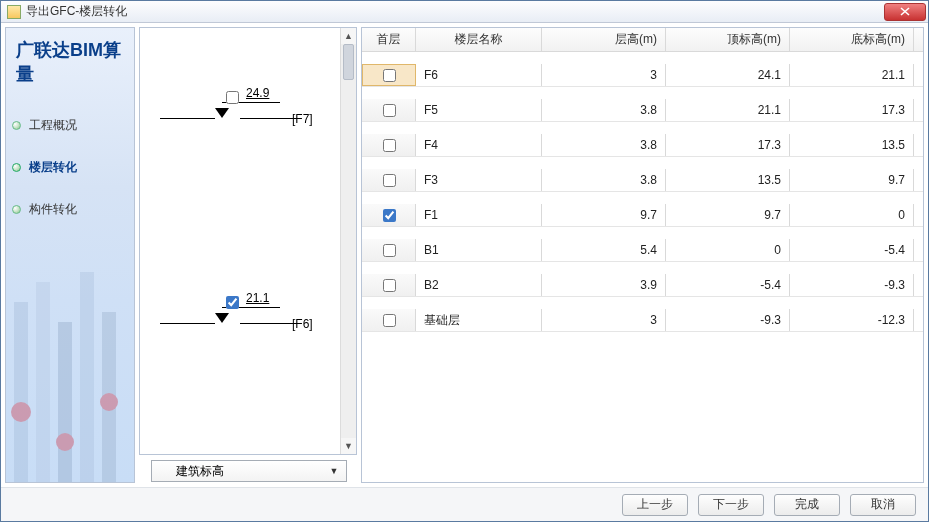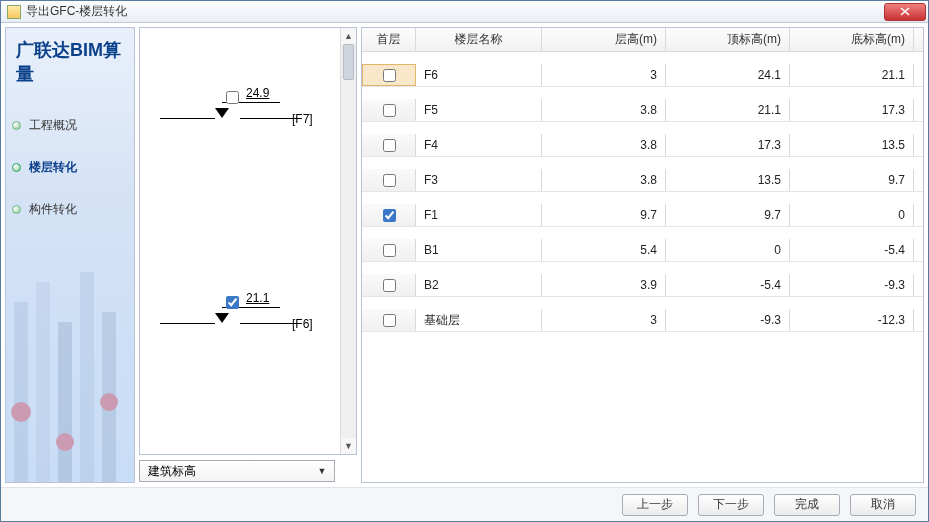--- a/index.html
+++ b/index.html
@@ -35,21 +35,21 @@
   .level-mark { position: absolute; left: 20px; right: 30px; }
   .level-mark .seg1 { position: absolute; left: 0; top: 20px; width: 55px; height: 1px; background: #000; }
   .level-mark .tri { position: absolute; left: 55px; top: 10px; width: 0; height: 0; border-left: 7px solid transparent; border-right: 7px solid transparent; border-top: 10px solid #000; }
   .level-mark .chk { position: absolute; left: 62px; top: -10px; }
   .level-mark .elev { position: absolute; left: 86px; top: -12px; color: #000; text-decoration: underline; }
   .level-mark .seg2 { position: absolute; left: 62px; top: 4px; width: 58px; height: 1px; background: #000; }
   .level-mark .seg3 { position: absolute; left: 80px; top: 20px; width: 60px; height: 1px; background: #000; }
   .level-mark .floor { position: absolute; left: 132px; top: 14px; color: #000; }
 
   .combo-row { height: 24px; display: flex; align-items: center; }
-  .combo { width: 196px; height: 22px; border: 1px solid #a5acb5; background: linear-gradient(#fff,#f3f3f3); display: flex; align-items: center; padding: 0 4px 0 8px; cursor: pointer; }
+  .combo { width: 196px; height: 22px; border: 1px solid #a5acb5; background: linear-gradient(#fff,#f3f3f3); display: flex; align-items: center; padding: 0 4px 0 24px; cursor: pointer; margin-left: 12px; }
   .combo .combo-arrow { margin-left: auto; width: 16px; text-align: center; color: #333; font-size: 9px; }
 
   .table-pane { flex: 1; border: 1px solid #b8c4d6; background: #fff; display: flex; flex-direction: column; overflow: hidden; }
   .thead { display: flex; height: 24px; background: linear-gradient(#fdfdfd,#f1f1f1); border-bottom: 1px solid #d9d9d9; }
   .th, .td { border-right: 1px solid #d9d9d9; display: flex; align-items: center; padding: 0 8px; }
   .th { color: #333; justify-content: center; }
   .tbody { flex: 1; overflow: auto; }
   .tr { display: flex; height: 23px; border-bottom: 1px solid #e5e5e5; margin-top: 12px; }
   .td { color: #222; }
   .col-chk { width: 54px; justify-content: center; }

